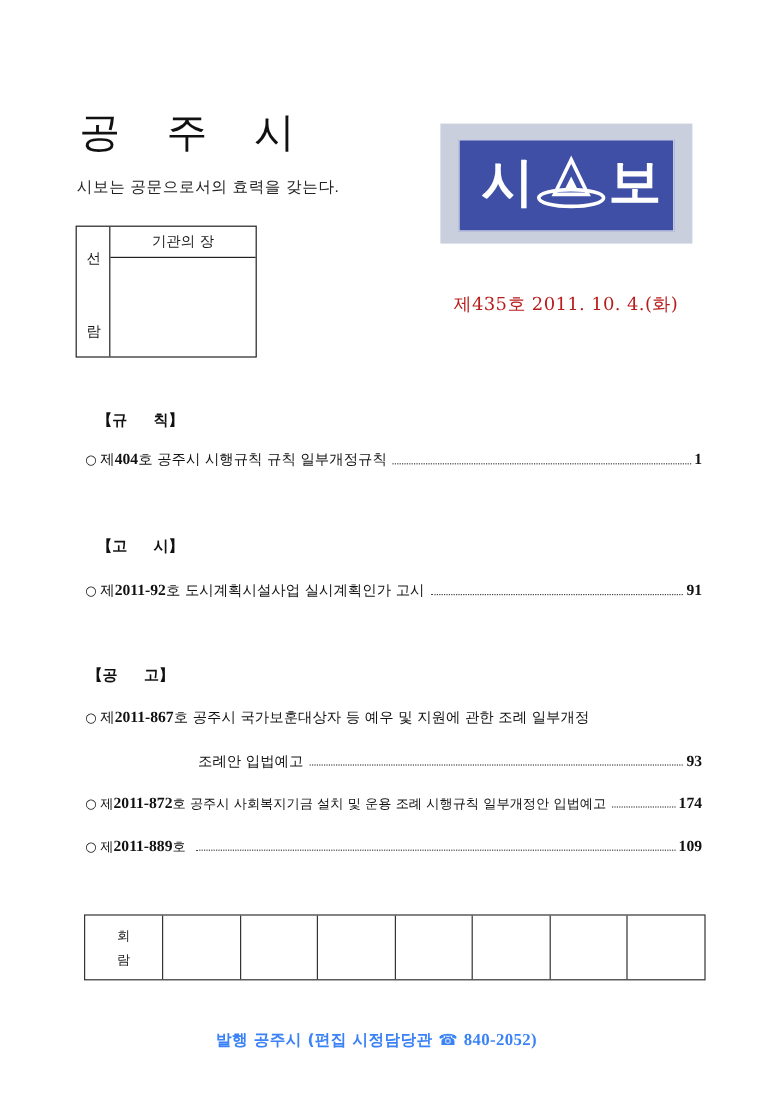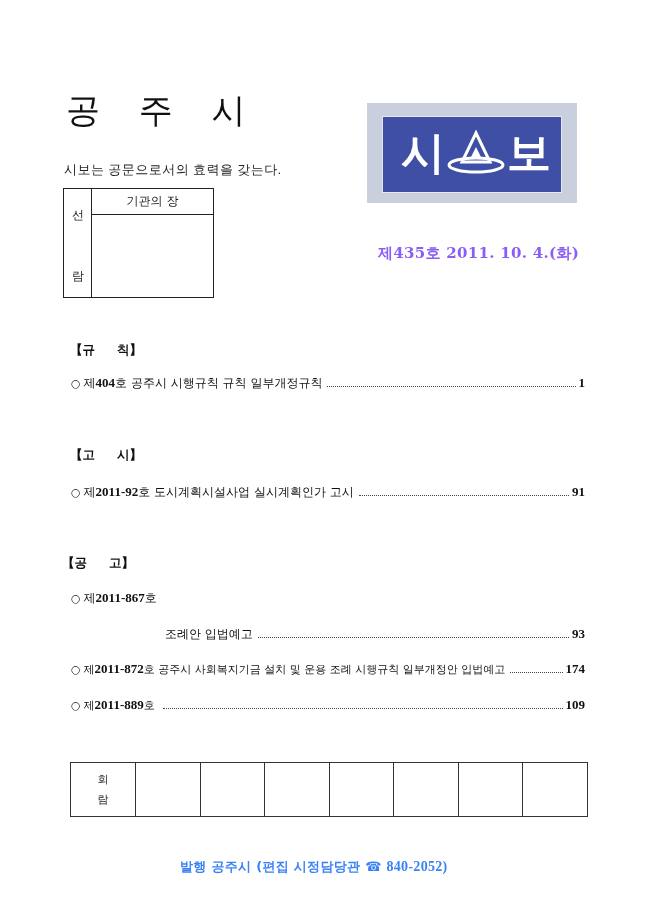--- a/index.html
+++ b/index.html
@@ -6,21 +6,21 @@
   body {
     width: 650px; height: 920px; background: #ffffff; position: relative; overflow: hidden;
     font-family: "DejaVu Serif", "Liberation Serif", serif; color: #1a1a1a;
   }
   .abs { position: absolute; }
   .title {
     left: 66px; top: 88px; font-family: "DejaVu Sans", sans-serif; font-size: 34px;
     letter-spacing: 14px; font-weight: 400; color: #111;
   }
   .subtitle {
-    left: 64px; top: 161px; font-family: Liberation Serif, serif; font-size: 13px; color: #222;
+    left: 64px; top: 147px; font-family: Liberation Sans, sans-serif; font-size: 13px; color: #222;
     letter-spacing: 0.5px;
   }
   .reader-box {
     left: 63px; top: 188px; width: 151px; height: 110px; border: 1.5px solid #222; box-sizing: border-box;
   }
   .reader-side {
     position: absolute; left: 0; top: 0; width: 28px; height: 100%; border-right: 1.3px solid #222;
     box-sizing: border-box; font-family: "DejaVu Sans", sans-serif; font-size: 12px;
   }
   .reader-side .s1 { position: absolute; left: 8px; top: 18px; }
@@ -35,25 +35,25 @@
   }
   .logo-inner {
     position: absolute; left: 15px; top: 13px; width: 180px; height: 77px; background: #3f4fa6;
     border: 1px solid #e6e8f0; box-sizing: border-box;
   }
   .logo-text {
     position: absolute; top: 8px; font-family: "DejaVu Sans", sans-serif; font-weight: bold;
     font-size: 44px; color: #ffffff; line-height: 56px;
   }
   .issue {
-    left: 378px; top: 244px; font-family: "DejaVu Serif", serif; font-size: 15px; font-weight: bold;
-    color: #8b5cf6; letter-spacing: 0.3px;
+    left: 378px; top: 244px; font-family: "DejaVu Serif", serif; font-size: 15px; font-weight: normal;
+    color: #b91c1c; letter-spacing: 0.3px;
   }
   .section-head {
-    font-family: "DejaVu Sans", sans-serif; font-size: 12.5px; font-weight: bold; color: #111;
+    font-family: "DejaVu Sans", sans-serif; font-size: 12.5px; font-weight: bold; color: #111; margin-left: 11px;
   }
   .section-head .gap { display: inline-block; width: 22px; }
   .toc-line {
     font-family: "DejaVu Sans", sans-serif; font-size: 12px; color: #111; display: flex;
     align-items: baseline; white-space: nowrap;
   }
   .toc-line .num { font-family: "Liberation Serif", serif; font-weight: bold; font-size: 13px; }
   .toc-line .circle { margin-right: 3px; font-size: 11px; }
   .toc-line .dots {
     flex: 1; border-bottom: 1.4px dotted #444; margin: 0 3px 3px 5px; height: 1px;
@@ -121,21 +121,21 @@
   <span>제</span><span class="num">2011-92</span><span>호</span>&nbsp;<span>도시계획시설사업 실시계획인가 고시</span>
   <span class="dots"></span>
   <span class="page">91</span>
 </div>
 
 <div class="abs section-head" style="left:62px;top:555px;">
   <span>【공</span><span class="gap"></span><span>고】</span>
 </div>
 <div class="abs toc-line" style="left:71px;top:590px;width:514px;">
   <span class="circle">○</span>
-  <span>제</span><span class="num">2011-867</span><span>호</span>&nbsp;
+  <span>제</span><span class="num">2011-867</span><span>호</span>&nbsp;<span>공주시 국가보훈대상자 등 예우 및 지원에 관한 조례 일부개정</span>
 </div>
 <div class="abs toc-line" style="left:165px;top:626px;width:420px;">
   <span>조례안 입법예고</span>
   <span class="dots"></span>
   <span class="page">93</span>
 </div>
 <div class="abs toc-line small" style="left:71px;top:661px;width:514px;">
   <span class="circle">○</span>
   <span>제</span><span class="num">2011-872</span><span>호</span>&nbsp;<span>공주시 사회복지기금 설치 및 운용 조례 시행규칙 일부개정안 입법예고</span>
   <span class="dots"></span>

